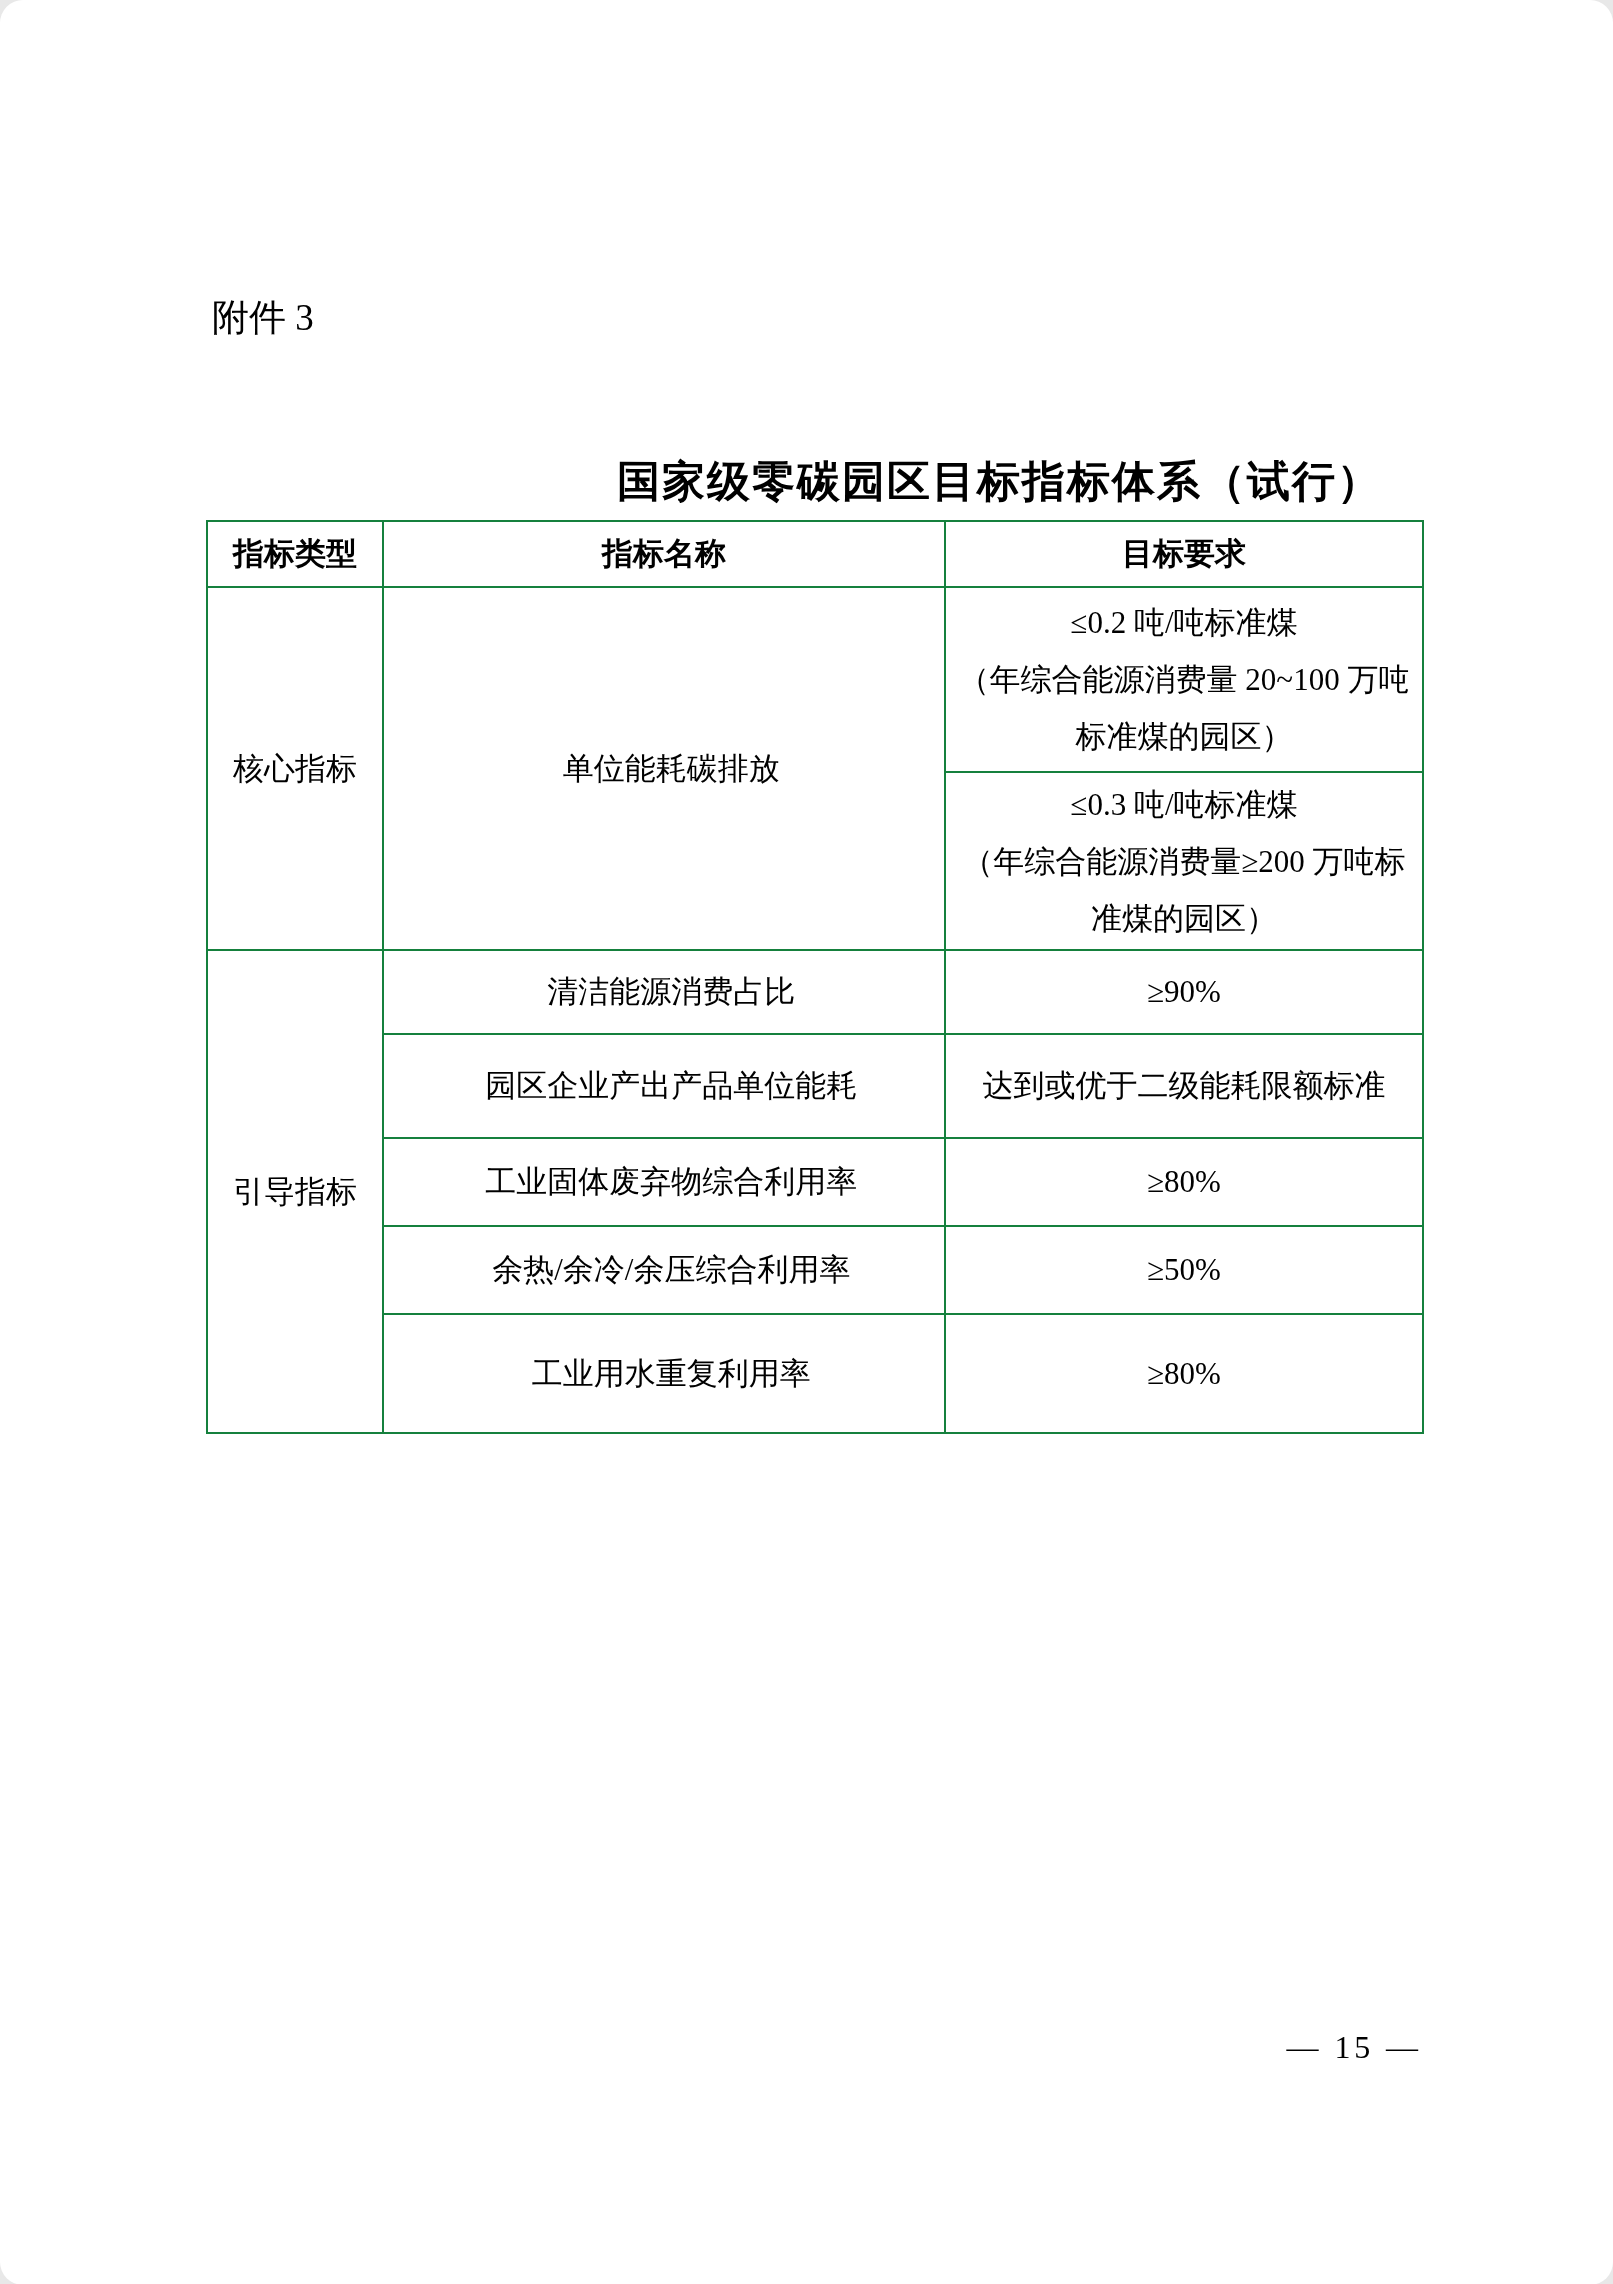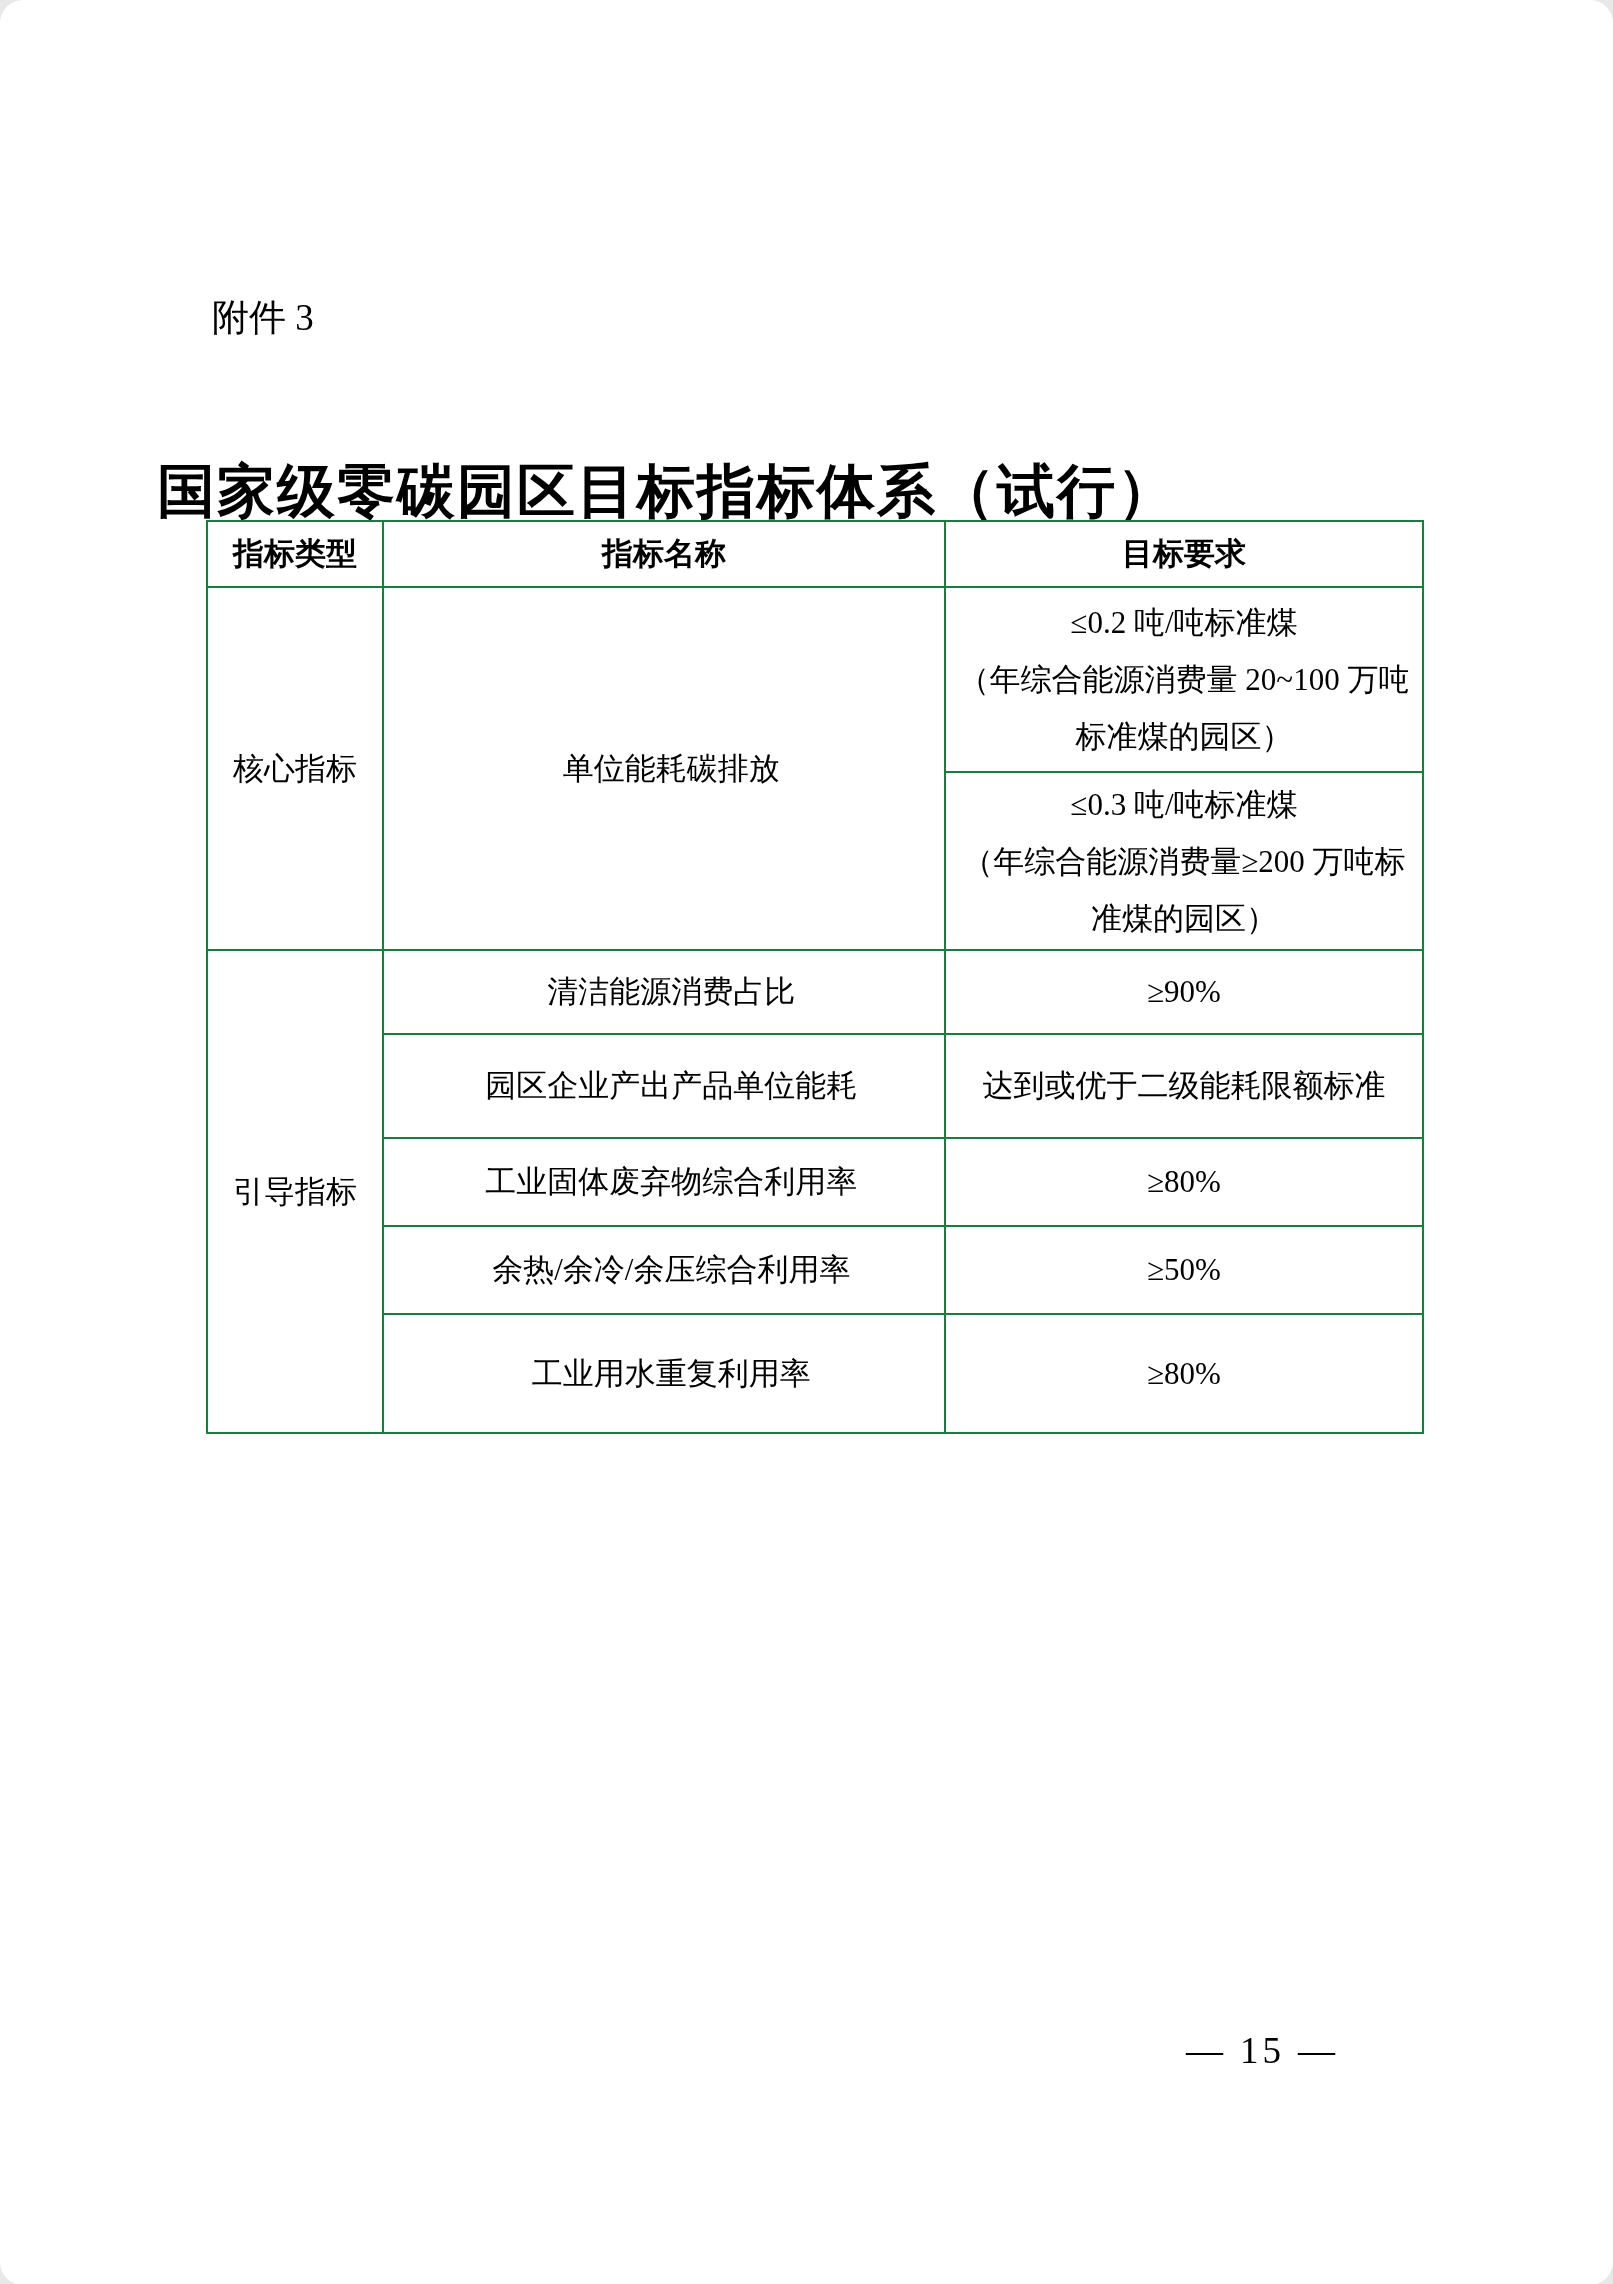--- a/index.html
+++ b/index.html
@@ -21,22 +21,22 @@
     top: 296px;
     font-size: 37px;
     line-height: 1.2;
     color: #000;
   }
   .doc-title {
     position: absolute;
     left: 157px;
     width: 1225px;
     top: 453px;
-    text-align: left;
-    font-size: 58px;
+    text-align: right;
+    font-size: 43px;
     font-weight: bold;
     letter-spacing: 2px;
     color: #000;
     white-space: nowrap;
   }
   table.indicator-table {
     position: absolute;
     left: 206px;
     top: 520px;
     width: 1216px;
@@ -68,22 +68,22 @@
   tr.guide-row-1 { height: 84px; }
   tr.guide-row-2 { height: 104px; }
   tr.guide-row-3 { height: 88px; }
   tr.guide-row-4 { height: 88px; }
   tr.guide-row-5 { height: 119px; }
   .page-number {
     position: absolute;
     top: 2029px;
     left: 1186px;
     width: 236px;
-    text-align: left;
-    font-size: 37px;
+    text-align: right;
+    font-size: 32px;
     letter-spacing: 3.9px;
     color: #000;
     white-space: nowrap;
   }
 </style>
 </head>
 <body>
 
 <div class="page">
 

